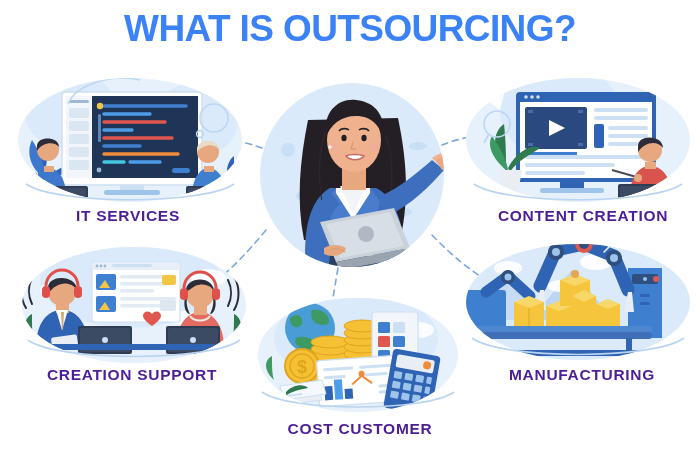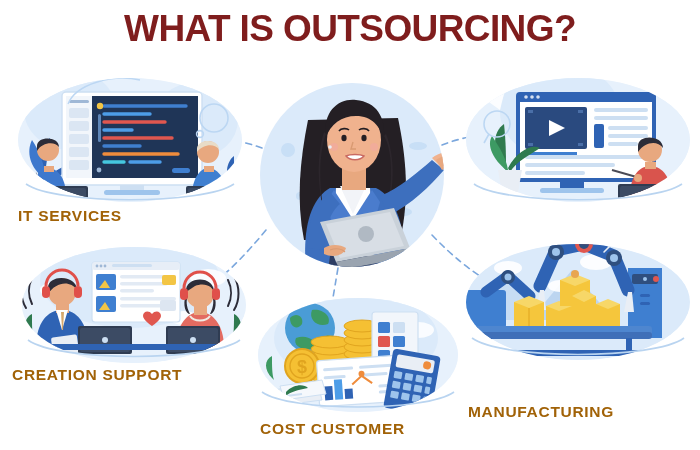--- a/index.html
+++ b/index.html
@@ -13,40 +13,40 @@
   #stage { position:absolute; inset:0; width:700px; height:450px; }
   #svgRoot { position:absolute; left:0; top:0; width:700px; height:450px; }
 
   .title {
     position:absolute;
     left:0; top:10px; width:700px;
     text-align:center;
     font-size:37px;
     font-weight:bold;
     letter-spacing:-0.6px;
-    color:#7f1d1d;
+    color:#3b82f6;
     font-family:"Liberation Sans", sans-serif;
     line-height:1.0;
     z-index:40;
   }
   .node-label {
     position:absolute;
-    text-align:left;
+    text-align:center;
     font-size:15.5px;
     font-weight:bold;
     letter-spacing:0.7px;
-    color:#a16207;
+    color:#4c1d95;
     z-index:40;
     white-space:nowrap;
     font-family:"Liberation Sans", sans-serif;
   }
   #lbl-it        { left:18px;  top:207px; width:220px; }
   #lbl-content   { left:472px; top:207px; width:222px; }
   #lbl-support   { left:12px;  top:366px; width:240px; }
-  #lbl-manu      { left:468px; top:366px; width:228px;margin-top:37px; }
+  #lbl-manu      { left:468px; top:366px; width:228px; }
   #lbl-cost      { left:260px; top:420px; width:200px; }
 </style>
 </head>
 <body>
 
 <div id="stage">
 
   <svg id="svgRoot" viewBox="0 0 700 450">
     <defs>
       <clipPath id="clipIT">
@@ -548,16 +548,17 @@
 
         <path d="M324,248 C330,244 340,244 346,248 C344,256 332,258 324,254Z" fill="#e8a87f"></path>
         <path d="M330,250 C336,248 342,249 345,252" fill="none" stroke="#d99a72" stroke-width="1.2"></path>
       </g>
     </g>
   </svg>
 
   <div class="title">WHAT IS OUTSOURCING?</div>
 
   <div class="node-label" id="lbl-it">IT SERVICES</div>
+  <div class="node-label" id="lbl-content">CONTENT CREATION</div>
   <div class="node-label" id="lbl-support">CREATION SUPPORT</div>
   <div class="node-label" id="lbl-cost">COST CUSTOMER</div>
   <div class="node-label" id="lbl-manu">MANUFACTURING</div>
 </div>
 
 </body></html>

